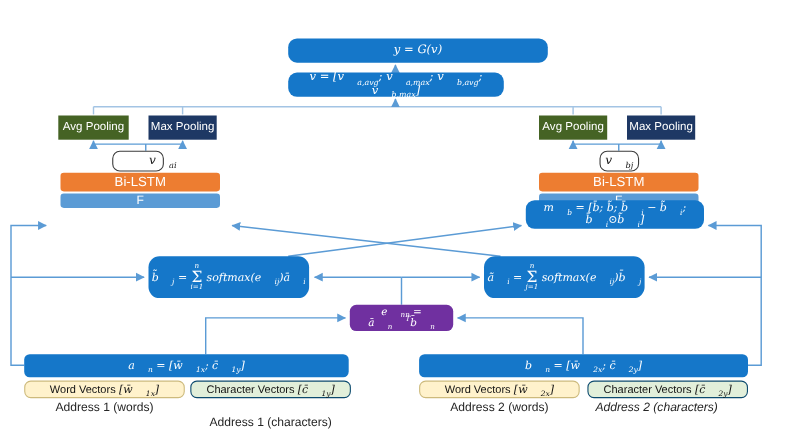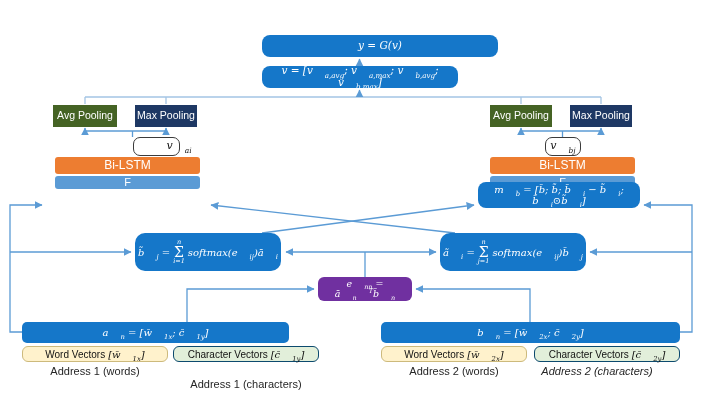--- a/index.html
+++ b/index.html
@@ -15,40 +15,40 @@
   .b-y   {left:262px;top:35px;width:236px;height:22px;font-size:10.5px;}
   .b-v   {left:262px;top:66px;width:196px;height:22px;font-size:10.5px;}
   
   .pool{color:#fff;font-size:10.5px;border-radius:0;}
   .b-avgL{left:53px;top:105px;width:64px;height:22px;background:#456324;}
   .b-maxL{left:135px;top:105px;width:62px;height:22px;background:#1E3864;}
   .b-avgR{left:490px;top:105px;width:62px;height:22px;background:#456324;}
   .b-maxR{left:570px;top:105px;width:62px;height:22px;background:#1E3864;}
   
   .hs{background:#fff;border:1.5px solid #3b3b3b;border-radius:7px;color:#111;font-size:11px;}
-  .b-vai{left:133px;top:137px;width:36px;height:19px;padding-left:45px;}
+  .b-vai{left:102px;top:137px;width:36px;height:19px;padding-left:45px;}
   .b-vbj{left:545px;top:137px;width:36px;height:19px;}
   
   .b-blL{left:55px;top:157px;width:145px;height:17px;background:#ED7D31;color:#fff;font-size:12px;border-radius:3px;}
   .b-fL {left:55px;top:176px;width:145px;height:13px;background:#5B9BD5;color:#fff;font-size:11px;border-radius:3px;}
   .b-blR{left:490px;top:157px;width:145px;height:17px;background:#ED7D31;color:#fff;font-size:12px;border-radius:3px;}
   .b-fR {left:490px;top:176px;width:145px;height:13px;background:#5B9BD5;color:#fff;font-size:11px;border-radius:3px;}
   .b-ma {left:45px;top:192px;width:162px;height:26px;font-size:10px;}
   .b-mb {left:478px;top:182px;width:162px;height:26px;font-size:10px;}
   
   .b-smL{left:135px;top:233px;width:146px;height:38px;font-size:10px;border-radius:10px;gap:3px;}
   .b-smR{left:440px;top:233px;width:146px;height:38px;font-size:10px;border-radius:10px;gap:3px;}
   .sumcol{display:flex;flex-direction:column;align-items:center;line-height:1;}
   .lim{font-size:6.5px;}
   .sig{font-size:14px;line-height:0.9;font-style:normal;}
   
   .b-enn{left:318px;top:277px;width:94px;height:24px;background:#7030A0;color:#fff;
          font-size:9.5px;border-radius:6px;}
   
-  .b-an{left:22px;top:322px;width:267px;height:21px;font-size:10px;border-radius:5px;}
+  .b-an{left:22px;top:322px;width:295px;height:21px;font-size:10px;border-radius:5px;}
   .b-bn{left:381px;top:322px;width:299px;height:21px;font-size:10px;border-radius:5px;}
   
   .vec{font-size:10px;color:#111;border-radius:6px;gap:3px;}
   .cream{background:#FFF2CC;border:1px solid #CDBA7C;}
   .pale {background:#E2EFDA;border:1px solid #0c4a6e;}
   .b-wv1{left:22px;top:346px;width:146px;height:16px;}
   .b-cv1{left:173px;top:346px;width:146px;height:16px;}
   .b-wv2{left:381px;top:346px;width:146px;height:16px;}
   .b-cv2{left:534px;top:346px;width:146px;height:16px;}
   

